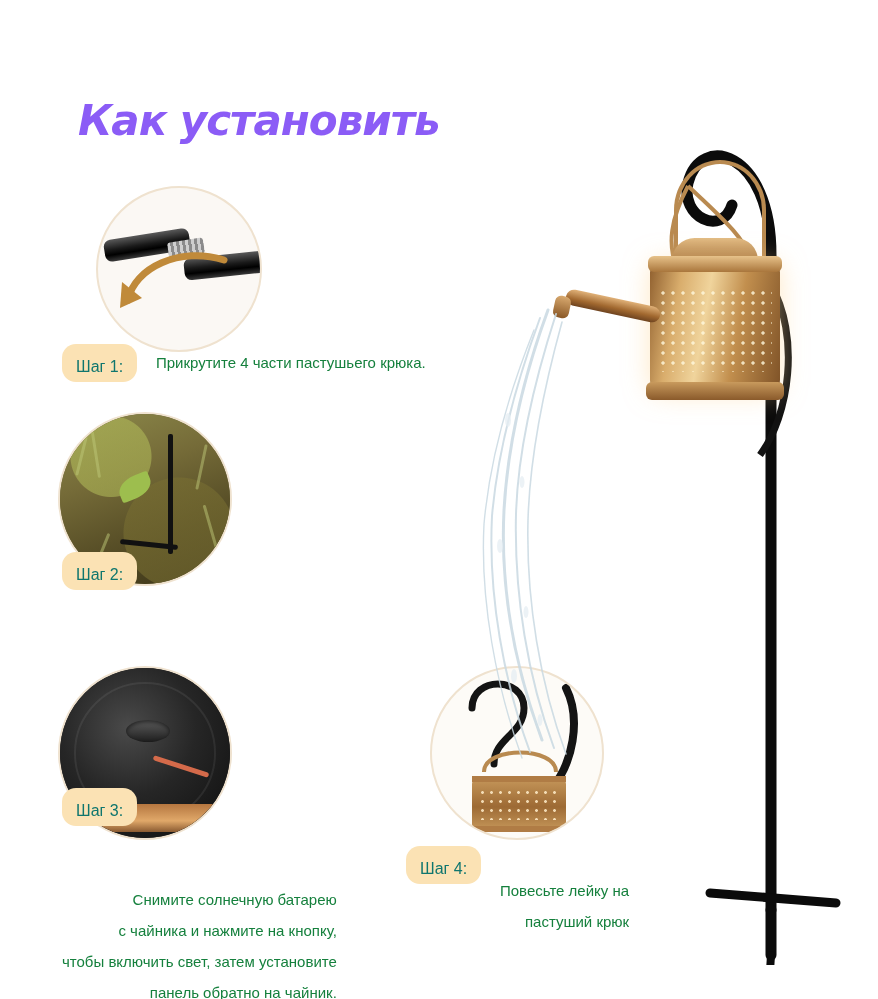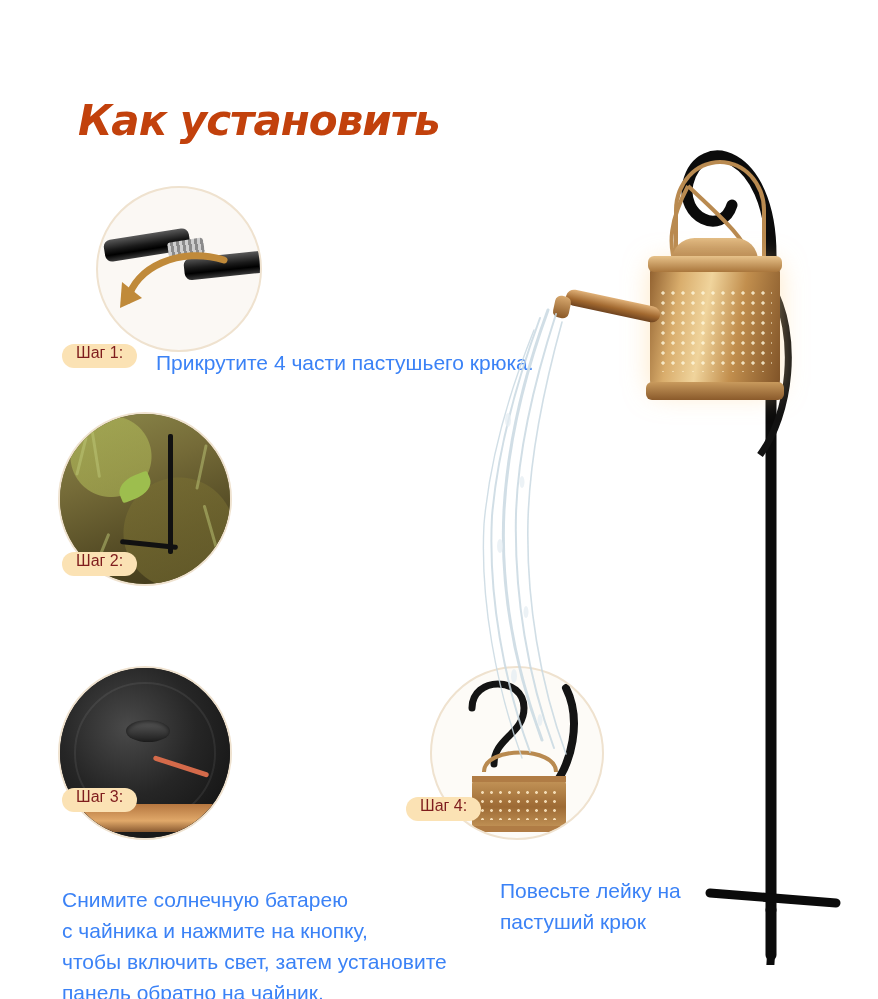--- a/index.html
+++ b/index.html
@@ -12,21 +12,21 @@
   }
   .stage{position:absolute;left:0;top:0;width:878px;height:999px;}
 
   
   .title{
     position:absolute;
     left:78px; top:96px;
     font-size:42px;
     font-weight:bold;
     font-style:italic;
-    color:#c2410c;
+    color:#8b5cf6;
     letter-spacing:-1px;
     text-shadow:2px 2px 0 rgba(255,255,255,0.9);
     font-family:"DejaVu Sans", sans-serif;
     white-space:nowrap;
   }
 
   
   .circle{
     position:absolute;
     border-radius:50%;
@@ -73,41 +73,42 @@
     background:linear-gradient(180deg,#c89a5d,#9d6a34 55%,#c89a5d);}
   .lantern-mini .band{position:absolute;left:0;right:0;height:6px;background:#b07c45;}
   .lantern-mini .dots{position:absolute;left:6px;right:6px;top:12px;bottom:12px;
     background:radial-gradient(circle, rgba(255,236,200,.85) 1.2px, transparent 1.6px) 0 0/9px 9px;}
 
   
   .step-badge{
     position:absolute;
     background:#fbe2b4;
     border-radius:14px;
-    padding:0 14px 6px;
+    padding:14px 14px 6px;
     font-size:16px;
-    color:#7f1d1d;
+    color:#0f766e;
     white-space:nowrap;
     font-family:"Liberation Sans", sans-serif;
     text-align:right;
   }
   .step-text{
     position:absolute;
-    font-size:21px;
-    color:#3b82f6;
+    font-size:15px;
+    color:#15803d;
     line-height:31px;
     white-space:pre-line;
+    text-align:right;
   }
   .b1{left:62px;  top:344px;}
   .t1{left:156px; top:347px;}
   .b2{left:62px;  top:552px;}
   .t2{left:156px; top:590px;}
   .b3{left:62px;  top:788px;}
   .t3{left:62px;  top:884px;}
-  .b4{left:406px; top:797px;}
+  .b4{left:406px; top:846px;}
   .t4{left:500px; top:850px;margin-top:25px;}
 
   
   .can{position:absolute;left:650px;top:252px;width:130px;height:150px;}
   .can-body{position:absolute;left:0;top:10px;width:130px;height:132px;border-radius:10px 10px 14px 14px;
     background:linear-gradient(100deg,#8f5f2e 0%,#d9ad6c 22%,#f0d49c 42%,#c28f4e 65%,#7e5227 100%);
     box-shadow:0 0 26px rgba(255,214,150,.55);}
   .can-perf{position:absolute;left:8px;top:26px;right:8px;bottom:22px;
     background:radial-gradient(circle, rgba(255,248,220,.95) 1.4px, transparent 1.9px) 0 0/10px 10px;opacity:.85;}
   .can-rimtop{position:absolute;left:-2px;top:4px;width:134px;height:16px;border-radius:6px;

